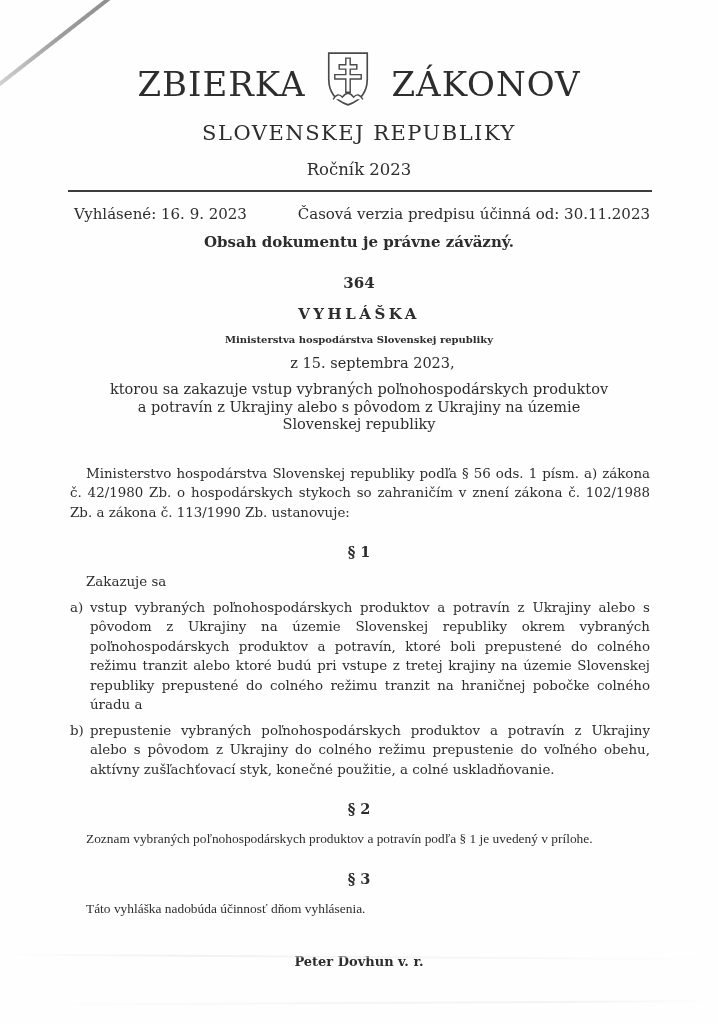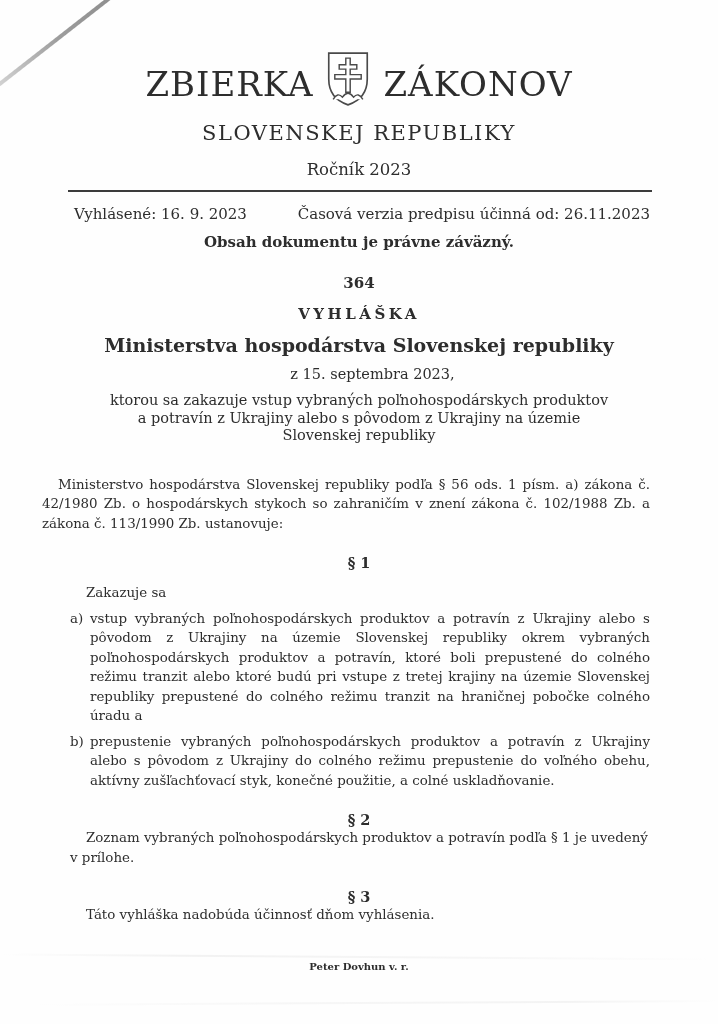--- a/index.html
+++ b/index.html
@@ -22,59 +22,59 @@
     filter:blur(0.6px);
     border-radius:2px;
   }
   
   .streak{position:absolute;left:0;width:100%;height:2px;opacity:.45;}
   .streak1{top:956px;background:linear-gradient(90deg,transparent 0%,#e3e3e3 25%,#ececec 65%,transparent 100%);transform:rotate(.4deg);}
   .streak2{top:1002px;background:linear-gradient(90deg,transparent 5%,#ededed 40%,#e6e6e6 80%,transparent 100%);transform:rotate(-.3deg);}
 
   .masthead{padding-top:54px;}
   .masthead-title{
-    display:flex;justify-content:center;align-items:center;gap:13px;
+    display:flex;justify-content:center;align-items:center;gap:21px;
     font-size:34px;letter-spacing:1px;line-height:1;
   }
   .arms{display:inline-block;margin-top:-4px;}
   .masthead-sub{
     text-align:center;font-size:21px;letter-spacing:1.5px;margin-top:8px;
   }
   .masthead-vol{text-align:center;font-size:16.5px;margin-top:15px;}
 
   .rule{margin:11px 66px 0 68px;border-top:2px solid #3c3c3c;}
 
   .meta-row{
     display:flex;justify-content:space-between;
     padding:13px 68px 0 74px;font-size:15px;
   }
   .binding{text-align:center;font-weight:700;font-size:15px;margin-top:10px;}
 
   .act-number{text-align:center;font-weight:700;font-size:15px;margin-top:23px;}
   .act-type{text-align:center;font-weight:700;font-size:15px;letter-spacing:3.5px;margin-top:13px;}
-  .act-authority{text-align:center;font-weight:700;font-size:19px;margin-top:11px;}
+  .act-authority{text-align:center;font-weight:700;font-size:10px;margin-top:11px;}
   .act-date{text-align:center;font-size:14.5px;margin-top:10px;margin-left:27px;}
   .act-title{
     text-align:center;font-weight:400;font-size:14.5px;line-height:17.5px;
     max-width:510px;margin:10px auto 0;
   }
 
   .bodytext{font-size:13.4px;line-height:19.5px;}
   .preamble{
-    margin:30px 68px 0 42px;text-align:justify;text-indent:16px;
+    margin:30px 68px 0 70px;text-align:justify;text-indent:16px;
   }
   .sec-heading{text-align:center;font-weight:700;font-size:14.5px;margin-top:21px;}
   .intro{margin:12px 68px 0 70px;text-indent:16px;}
   .item{
     position:relative;margin:6px 68px 0 70px;padding-left:20px;
     text-align:justify;
   }
   .item-label{position:absolute;left:0;top:0;}
-  .body-par{margin:0 68px 0 70px;text-indent:16px;}
-  .signature{text-align:center;font-weight:700;font-size:10px;margin-top:36px;}
+  .body-par{margin:12px 68px 0 70px;text-indent:16px;font-family:Liberation Serif, serif;}
+  .signature{text-align:center;font-weight:700;font-size:13px;margin-top:36px;}
 </style>
 </head>
 <body>
 
 <div class="page">
 
   <div class="fold"></div>
 
   <header class="masthead">
     <div class="masthead-title">
@@ -89,21 +89,21 @@
       <span>ZÁKONOV</span>
     </div>
     <div class="masthead-sub">SLOVENSKEJ REPUBLIKY</div>
     <div class="masthead-vol">Ročník 2023</div>
   </header>
 
   <div class="rule"></div>
 
   <div class="meta-row">
     <span>Vyhlásené: 16. 9. 2023</span>
-    <span>Časová verzia predpisu účinná od: 26.11.2023</span>
+    <span>Časová verzia predpisu účinná od: 30.11.2023</span>
   </div>
 
   <div class="binding">Obsah dokumentu je právne záväzný.</div>
 
   <main>
     <div class="act-number">364</div>
     <div class="act-type">VYHLÁŠKA</div>
     <div class="act-authority">Ministerstva hospodárstva Slovenskej republiky</div>
     <div class="act-date">z 15. septembra 2023,</div>
     <div class="act-title">ktorou sa zakazuje vstup vybraných poľnohospodárskych produktov a potravín z Ukrajiny alebo s pôvodom z Ukrajiny na územie Slovenskej republiky</div>

